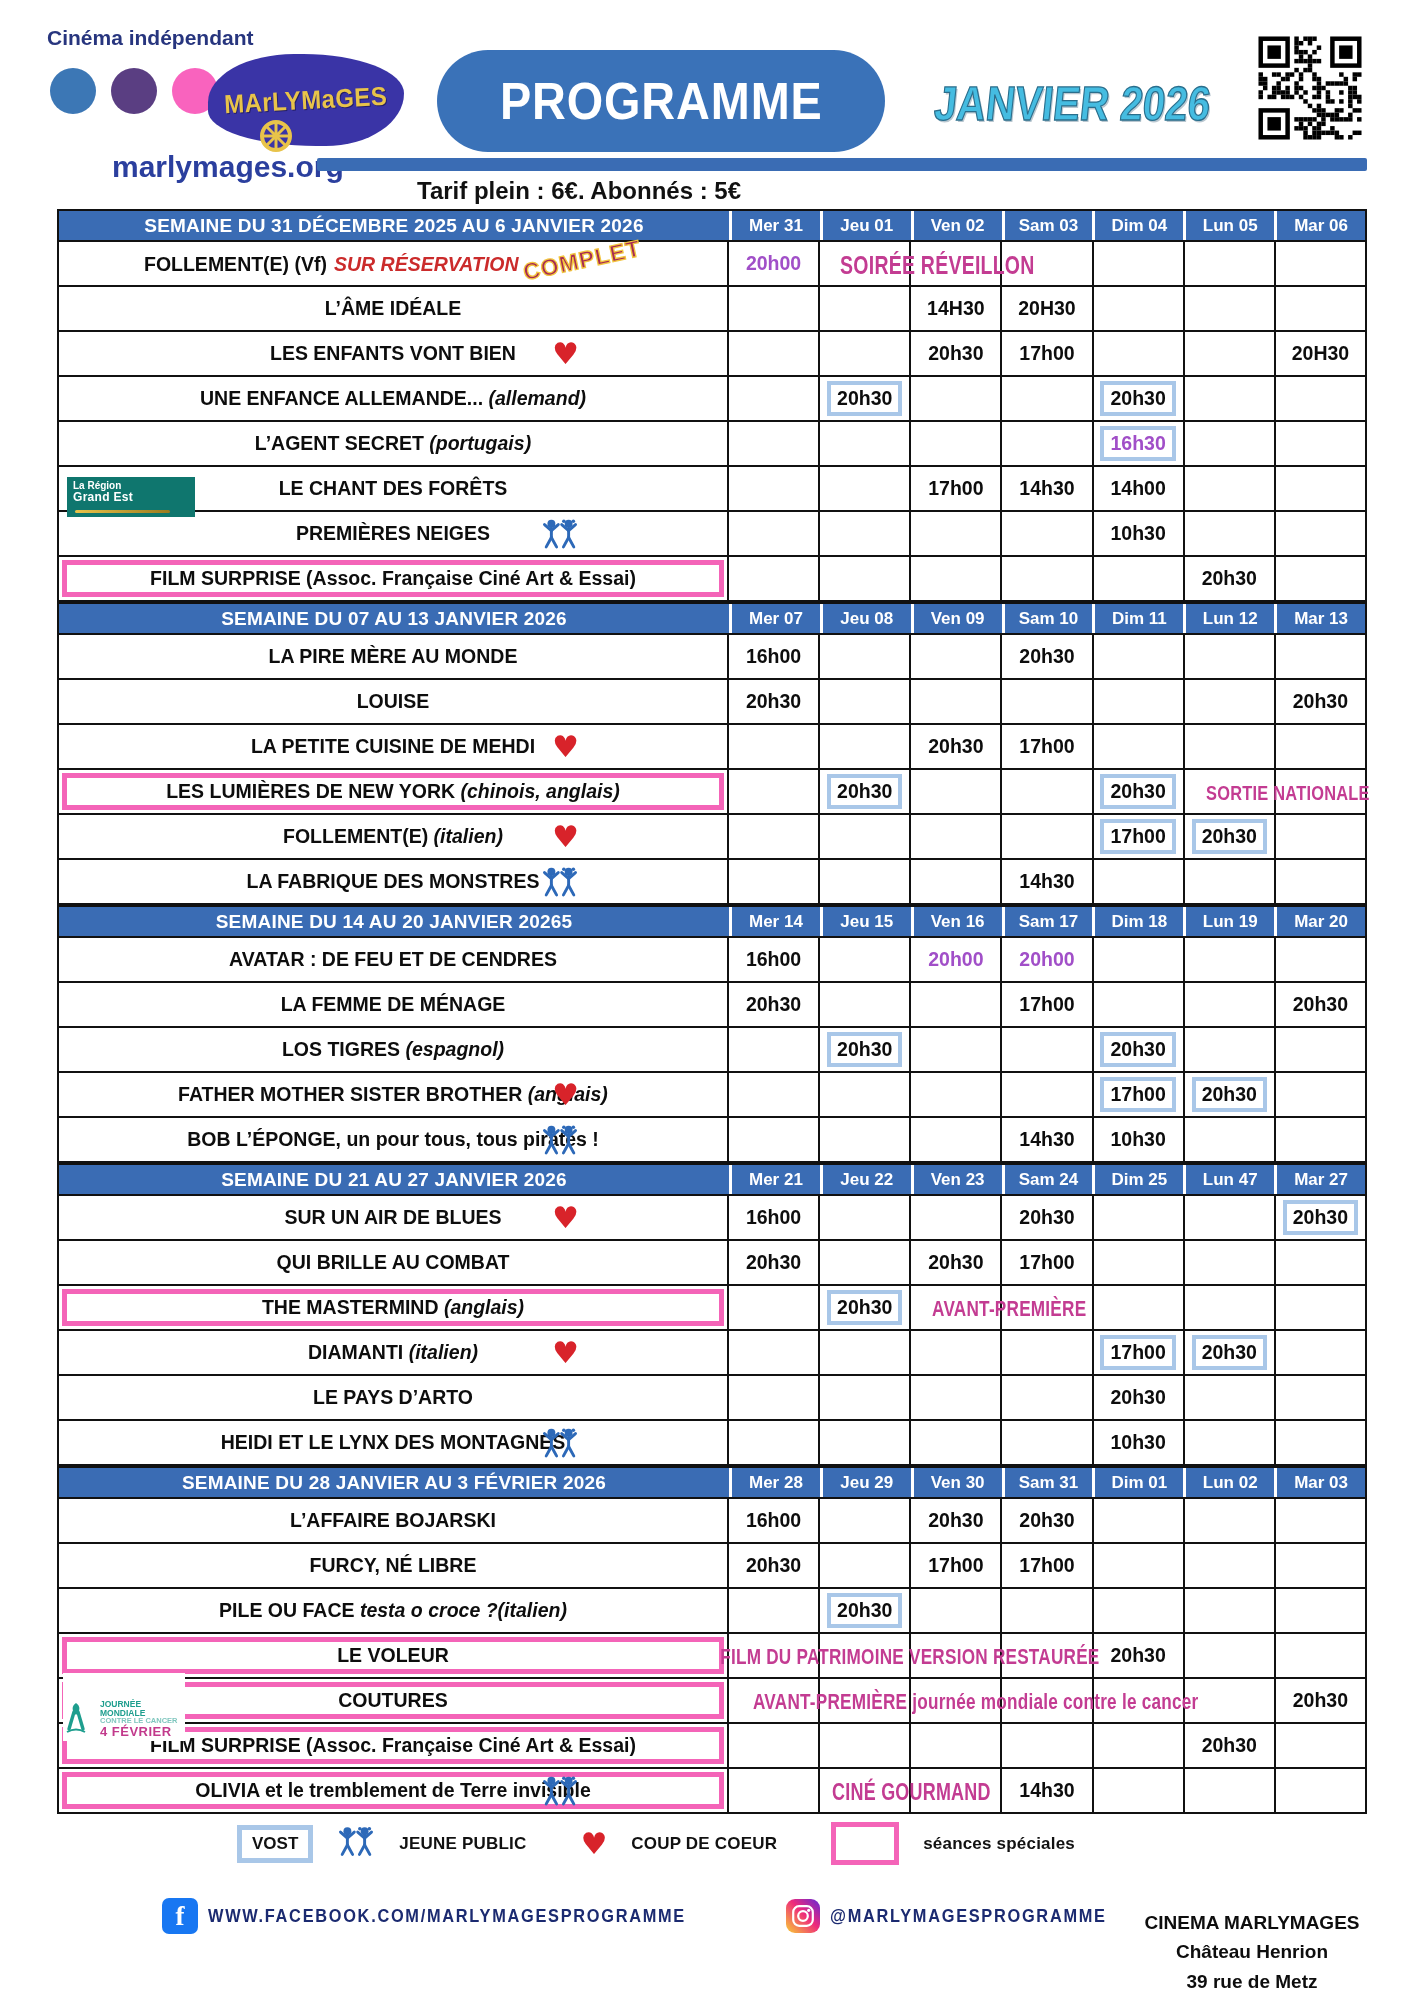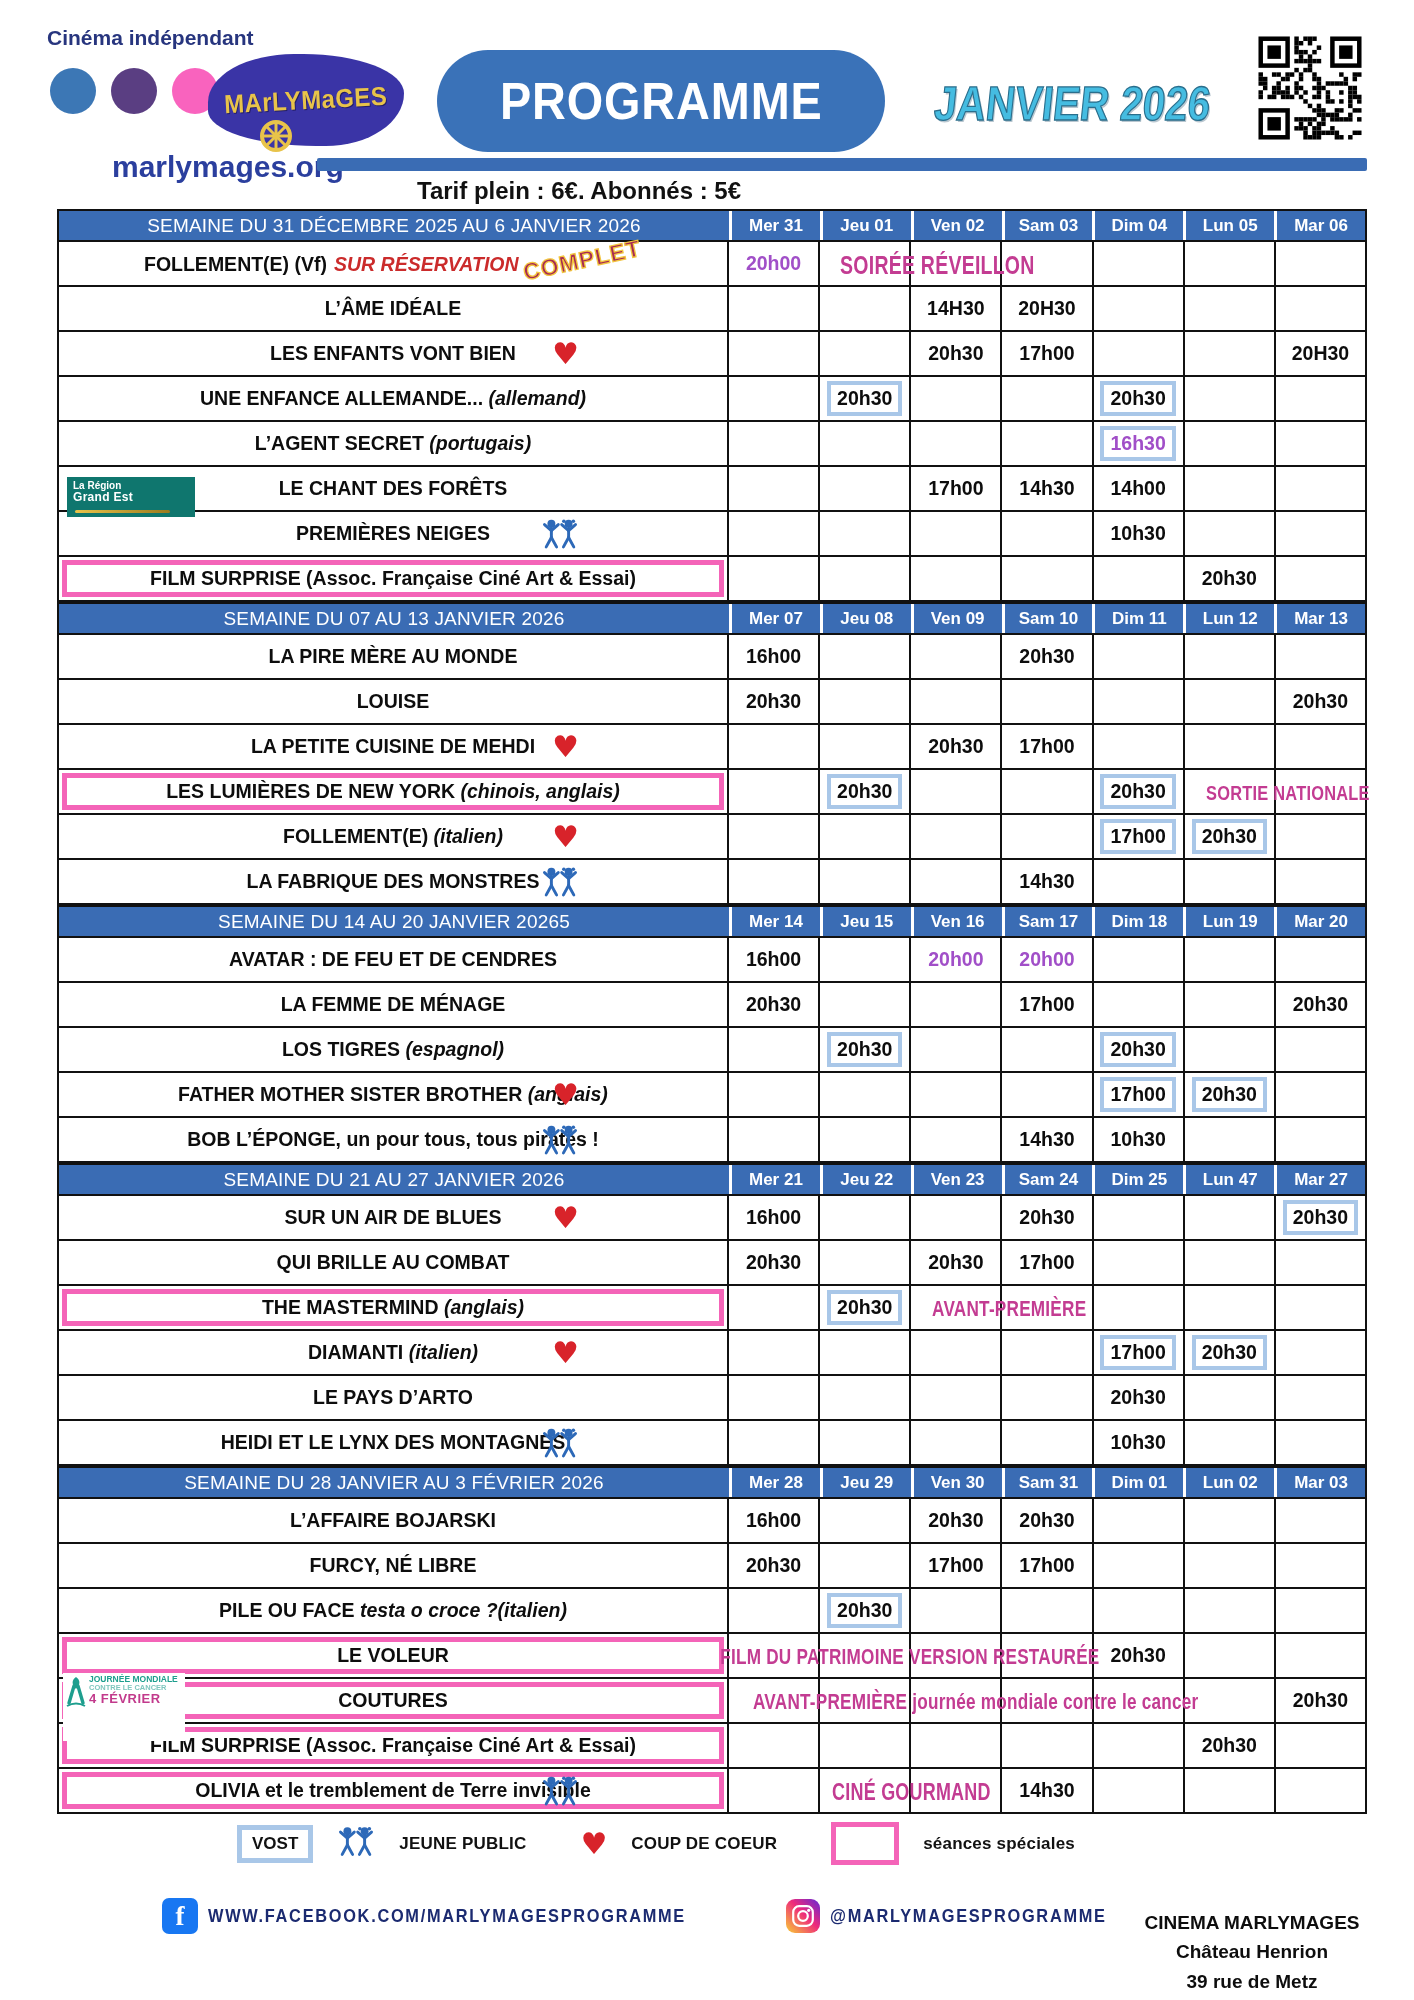--- a/index.html
+++ b/index.html
@@ -30,21 +30,21 @@
   .qr{position:absolute;left:1242px;top:32px;width:112px;height:112px;background:#fff;}
 
   .website{position:absolute;left:100px;top:150px;font-size:30px;font-weight:800;color:#2B3F9E;}
   .hrule{position:absolute;left:305px;top:158px;width:1050px;height:13px;background:var(--header-blue);border-radius:2px;}
   .tariff{position:absolute;left:405px;top:177px;font-size:24px;font-weight:800;color:#111;}
 
   
   #schedule{position:absolute;left:45px;top:209px;width:1310px;}
   .wk-header{display:grid;grid-template-columns:670px repeat(7,1fr);height:33px;background:var(--header-blue);
              border:2.5px solid #111;box-sizing:border-box;}
-  .wk-label{display:flex;align-items:center;justify-content:center;color:#fff;font-weight:400;font-size:19px;letter-spacing:.2px;}
+  .wk-label{display:flex;align-items:center;justify-content:center;color:#fff;font-weight:700;font-size:19px;letter-spacing:.2px;}
   .wk-day{display:flex;align-items:center;justify-content:center;color:#fff;font-weight:800;font-size:17px;
           border-left:3px solid #fff;}
   .frow{position:relative;display:grid;grid-template-columns:670px repeat(7,1fr);height:45px;
         border-left:2.5px solid #111;box-sizing:border-box;background:#fff;}
   .cell{border-right:2.5px solid #111;border-bottom:2.5px solid #111;box-sizing:border-box;position:relative;
         display:flex;align-items:center;justify-content:center;}
   .title-cell{padding:0 10px;}
   .ftitle{position:relative;z-index:2;font-weight:800;font-size:19.5px;color:#0d0d0d;text-align:center;line-height:1.05;}
   .fitalic{font-style:italic;font-weight:800;}
   .rednote{color:#CB2B2B;font-style:italic;font-weight:800;margin-left:7px;}
@@ -59,21 +59,21 @@
   .note{position:absolute;top:50%;transform:translateY(-50%) scaleX(.78);transform-origin:center;z-index:4;
         color:var(--magenta);font-weight:900;text-align:center;white-space:nowrap;letter-spacing:.3px;}
 
   
   .ge-badge{position:absolute;left:8px;top:10px;width:128px;height:40px;background:#0f766e;z-index:3;
             color:#fff;padding:3px 6px;box-sizing:border-box;}
   .ge-l1{font-size:10px;font-weight:700;line-height:1.1;}
   .ge-l2{font-size:12px;font-weight:900;line-height:1.05;letter-spacing:.3px;}
   .ge-swoosh{position:absolute;left:8px;bottom:4px;width:95px;height:3px;background:linear-gradient(90deg,#E8C34A,#9a7a1f);border-radius:2px;}
   .cd-badge{position:absolute;left:4px;top:-6px;width:122px;height:68px;background:#fff;z-index:5;
-            display:flex;align-items:flex-start;gap:3px;padding:2px 3px;box-sizing:border-box;}
+            display:flex;align-items:flex-end;gap:14px;padding:2px 3px;box-sizing:border-box;}
   .cd-lines{display:flex;flex-direction:column;line-height:1.05;}
   .cd-l1{font-size:8.5px;font-weight:800;color:#1E9E8E;}
   .cd-l2{font-size:7.5px;font-weight:700;color:#7FC6BE;}
   .cd-l3{font-size:13px;font-weight:900;color:#C23A8C;letter-spacing:.5px;}
 
   
   .legend{position:absolute;left:225px;top:1822px;display:flex;align-items:center;gap:24px;}
   .vost-box{border:5px solid var(--vost-border);background:#fff;padding:4px 10px;font-weight:800;font-size:17px;color:#111;}
   .legend-label{font-weight:800;font-size:17px;color:#111;letter-spacing:.2px;}
   .pink-box{width:58px;height:33px;border:5.5px solid var(--pink);background:#fff;}

